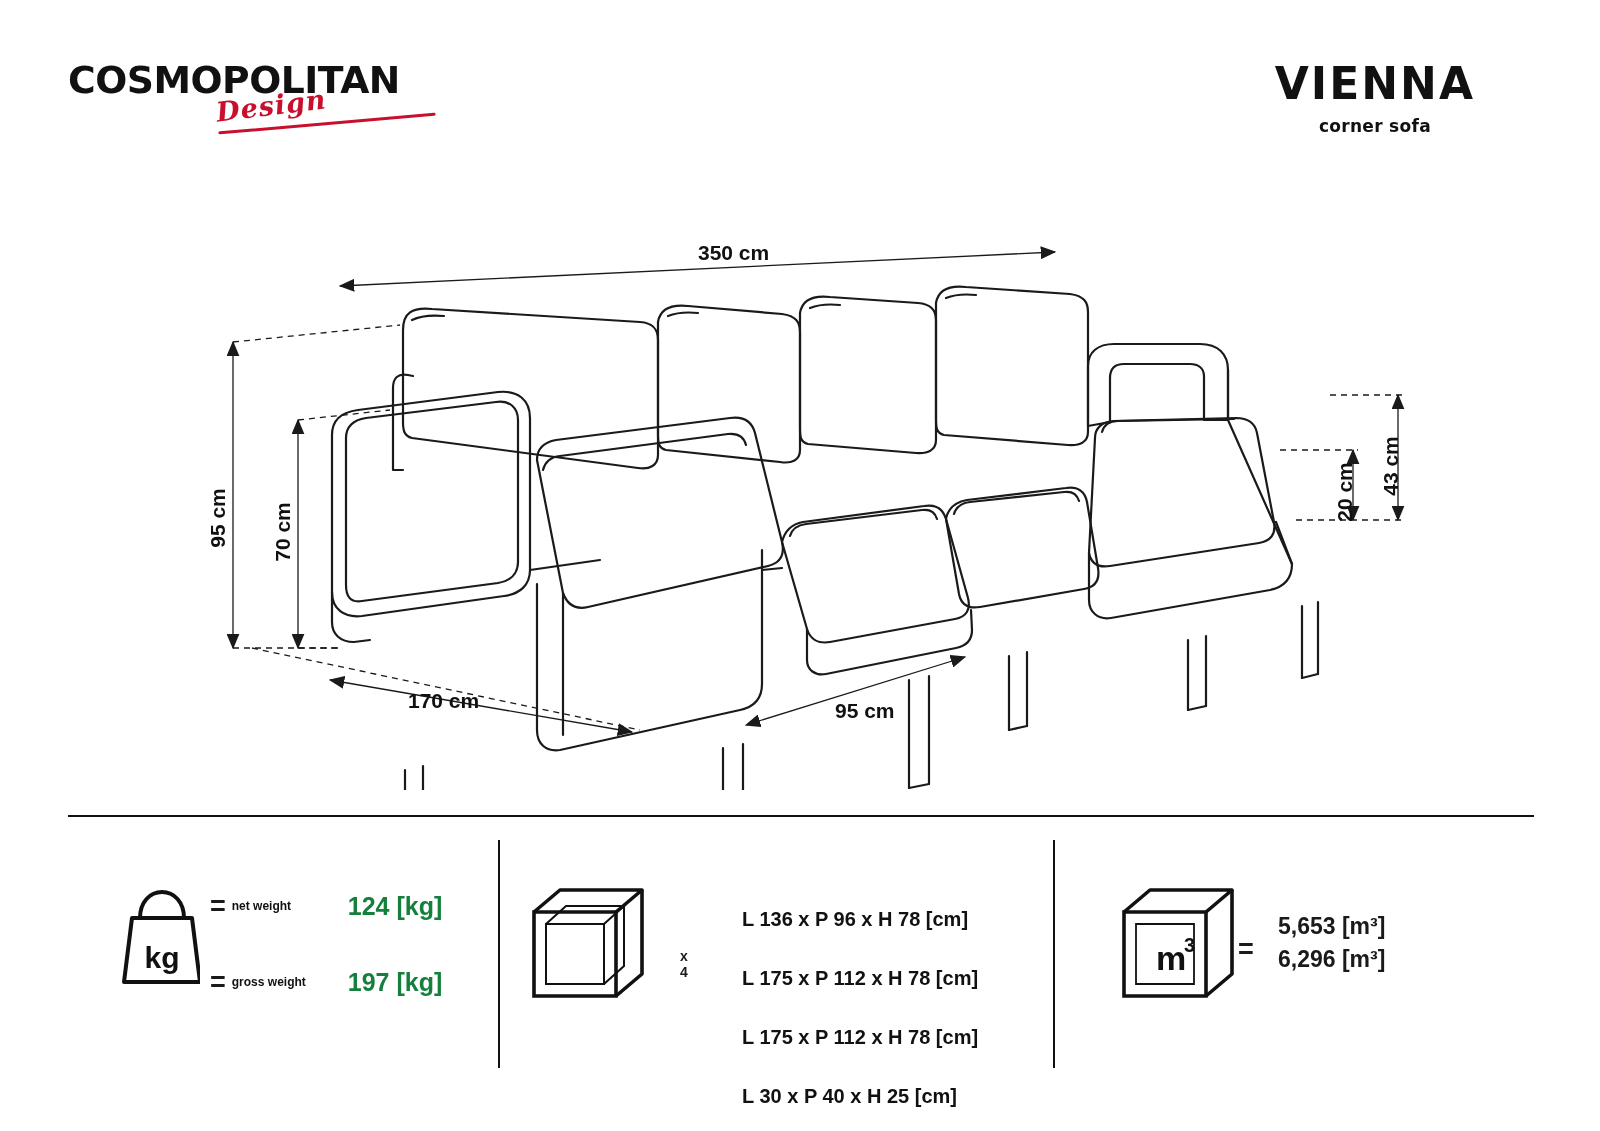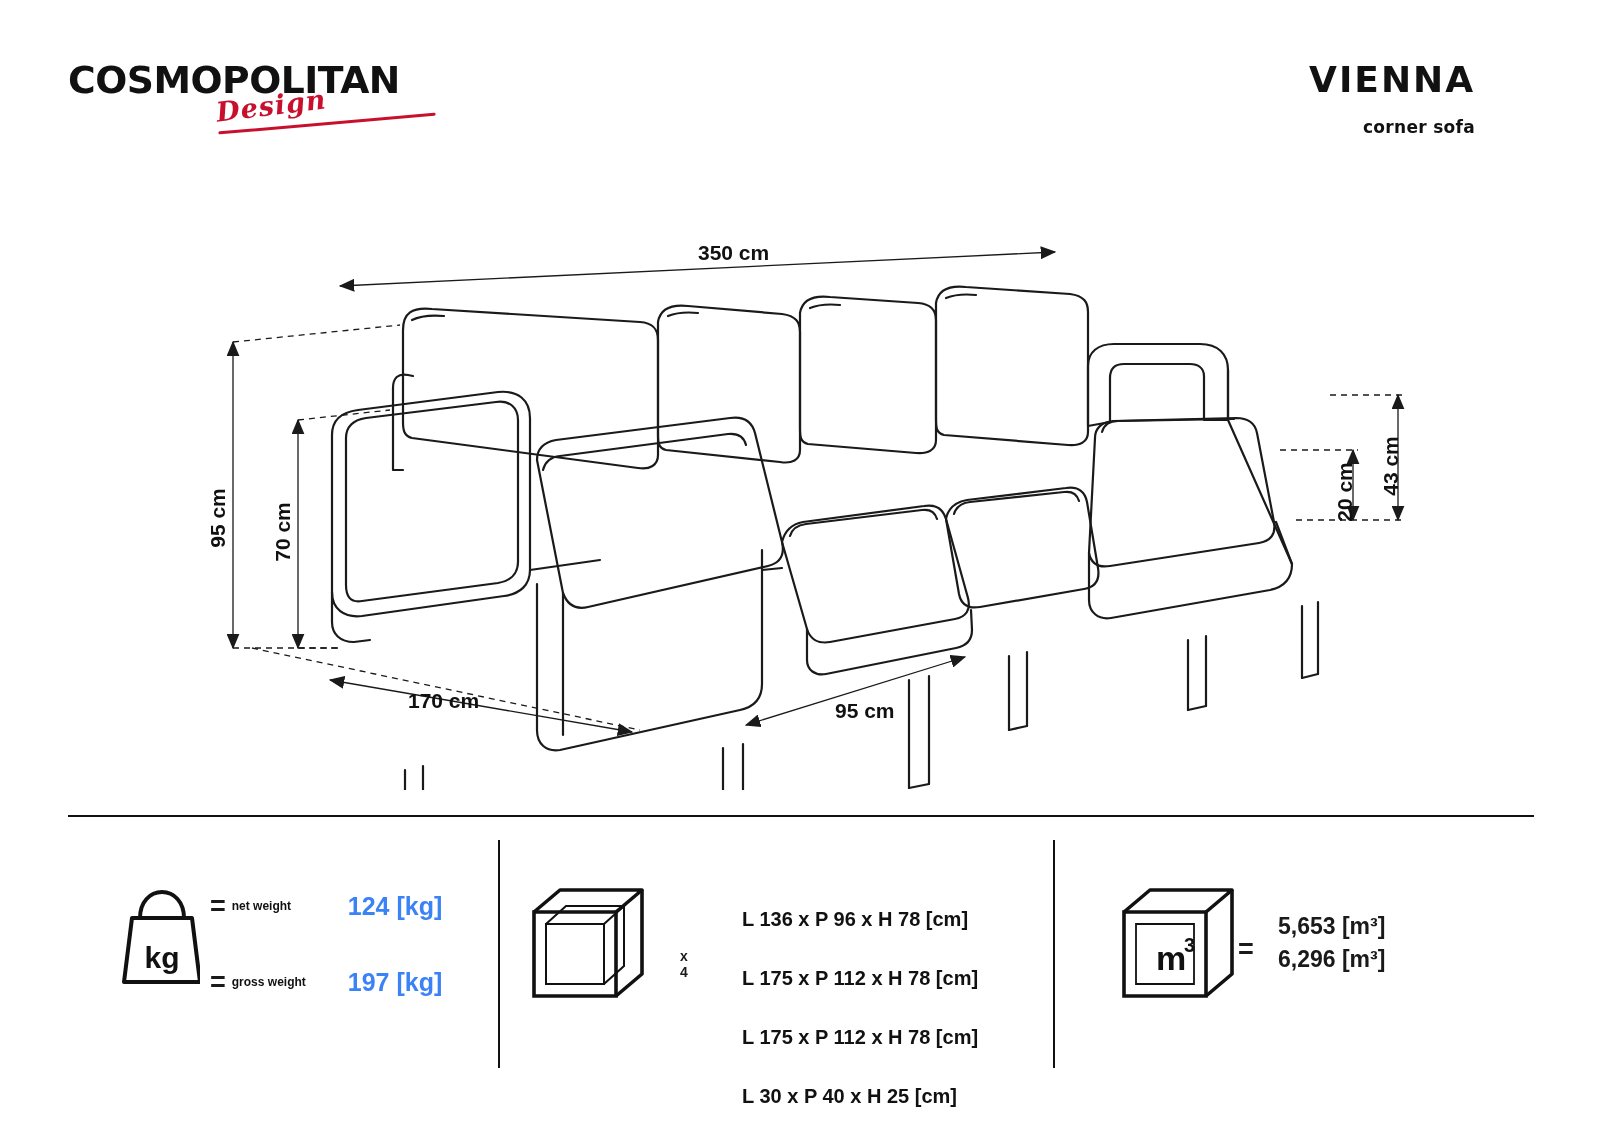--- a/index.html
+++ b/index.html
@@ -47,32 +47,33 @@
     transform:rotate(-5deg);
     border-radius:2px;
   }
   .product {
     position:absolute; right:125px; top:60px;
     text-align:right;
   }
   .product-name {
     font-family:"DejaVu Sans", sans-serif;
     font-weight:bold;
-    font-size:36px;
+    font-size:44px;
     letter-spacing:2px;
     color:#111;
     line-height:1.1;
   }
   .product-type {
     font-family:"DejaVu Sans", sans-serif;
     font-weight:bold;
     font-size:17px;
     color:#111;
-    margin-top:17px;
+    margin-top:8px;
     letter-spacing:0.3px;
+    text-align:center;
   }
   
   .drawing { position:absolute; left:0; top:170px; width:1596px; height:620px;padding-left:40px; }
   
   .hr-main {
     position:absolute; left:68px; top:815px; width:1466px; height:2px;
     background:#111;
   }
   
   .footer { position:absolute; left:0; top:830px; width:1600px; height:250px; }
@@ -88,21 +89,21 @@
   .fcol.volume  { left:1110px; }
 
   .w-row {
     display:flex; align-items:center; height:56px;
   }
   .eq { font-size:27px; font-weight:bold; margin:0 6px 0 0; }
   .w-label {
     font-size:12px; font-weight:bold; color:#111;
     width:116px;
   }
-  .w-val { font-size:25px; font-weight:bold; color:#3b82f6; white-space:nowrap;}
+  .w-val { font-size:25px; font-weight:bold; color:#15803d; white-space:nowrap;}
   .bag-wrap { position:absolute; left:0px; top:50px; }
 
   .box-list { position:absolute; left:222px; top:50px; }
   .box-list div {
     font-size:20px; font-weight:bold; color:#111; line-height:1.95; white-space:nowrap;margin-top:20px;
   }
   .x4 { position:absolute; left:160px; top:118px; font-size:14px; font-weight:bold; }
 
   .vol-vals { position:absolute; left:168px; top:80px; }
   .vol-vals div { font-size:23px; font-weight:bold; line-height:1.45; white-space:nowrap; }

